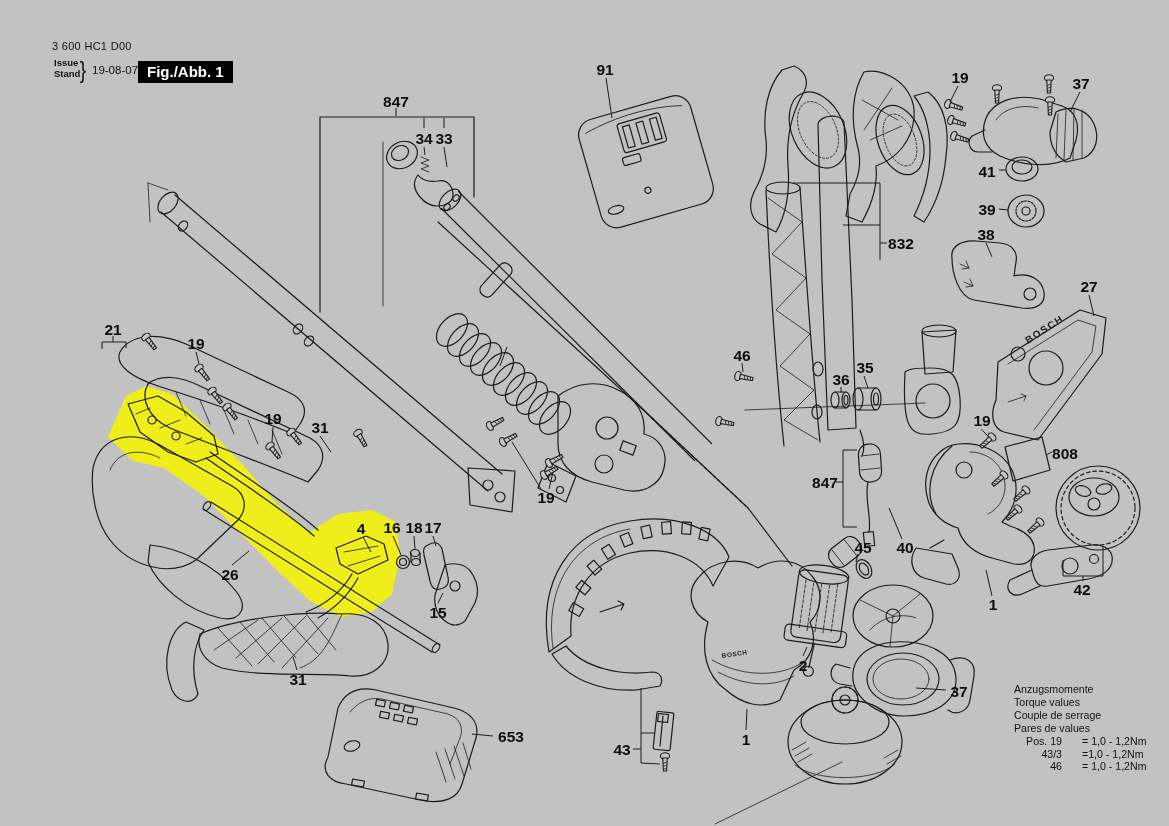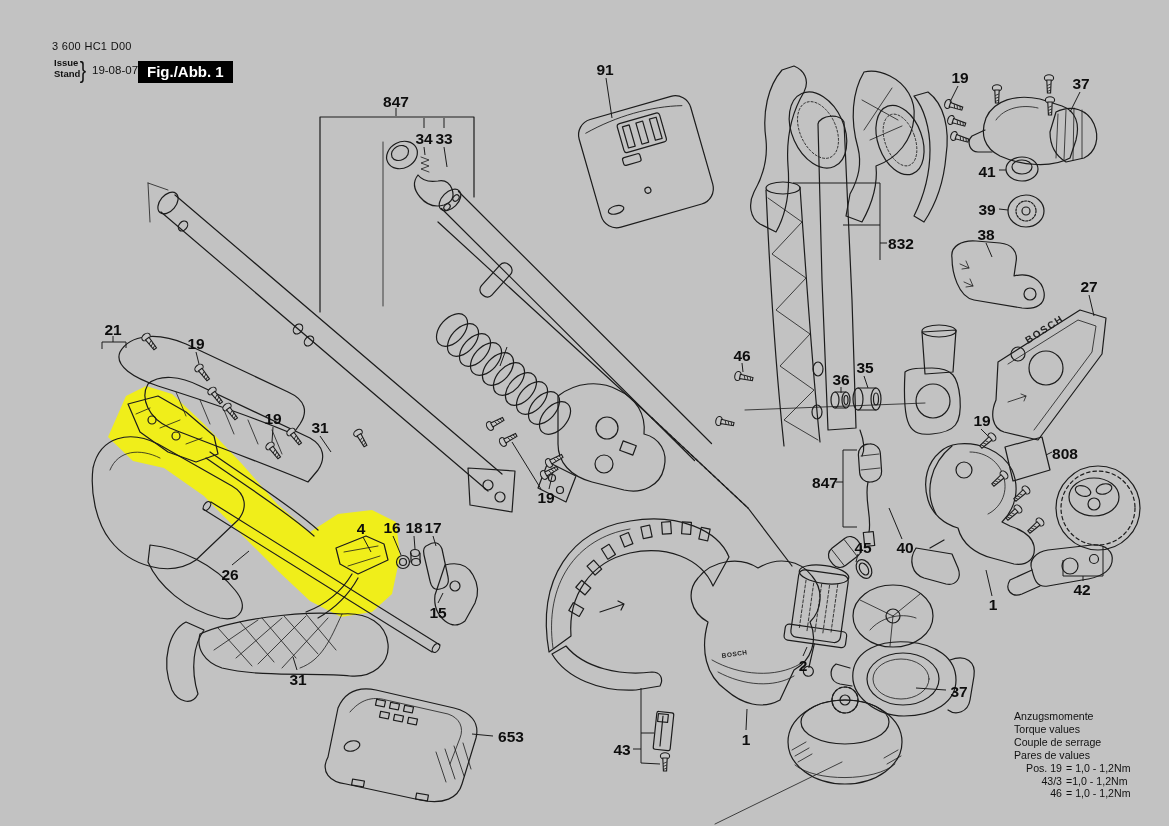--- a/index.html
+++ b/index.html
@@ -7,22 +7,22 @@
          font-family:"Liberation Sans",sans-serif;overflow:hidden;}
   .stage svg{position:absolute;left:0;top:0;}
   .abs{position:absolute;color:#111;}
   #model-number{left:52px;top:40px;font-size:11px;letter-spacing:.3px;}
   #issue-block{left:54px;top:57px;font-size:9.5px;line-height:11px;font-weight:bold;}
   #issue-brace{left:79px;top:56px;font-size:24px;font-weight:400;transform:scaleX(.8);}
   #issue-date{left:92px;top:64px;font-size:11.5px;}
   #figure-badge{left:138px;top:61px;background:#000;color:#fff;font-weight:bold;
                 font-size:15px;padding:2px 9px 3px 9px;text-align:center;}
   #footnote-left{left:55px;top:735px;font-size:10.6px;line-height:12.9px;}
-  #torque-note{left:1014px;top:710px;font-size:10.6px;line-height:12.9px;}
-  .t-row .t-pos{display:inline-block;min-width:48px;text-align:right;margin-right:4px;white-space:pre;}
+  #torque-note{left:1014px;top:683px;font-size:10.6px;line-height:12.9px;}
+  .t-row .t-pos{display:inline-block;min-width:48px;text-align:right;margin-right:20px;white-space:pre;}
   .part-label{font:bold 15.5px "Liberation Sans",sans-serif;fill:#0d0d0d;text-anchor:middle;}
   .art path,.art line,.art ellipse,.art circle,.art rect,.art polyline
       {fill:none;stroke:#1c1c1c;stroke-width:1.2;stroke-linecap:round;stroke-linejoin:round;}
   .fillbg{fill:#c6c6c6;}
   .filllight{fill:#cfcfcf;}
   .leaders line,.leaders path{stroke:#1c1c1c;stroke-width:1;fill:none;}
   .thin{stroke-width:.8 !important;}
   text.brand{font:bold 10px "Liberation Sans",sans-serif;fill:#222;letter-spacing:1.5px;stroke:none;}
   text.brand-small{font:bold 6.5px "Liberation Sans",sans-serif;fill:#222;letter-spacing:.5px;stroke:none;}
 </style>

